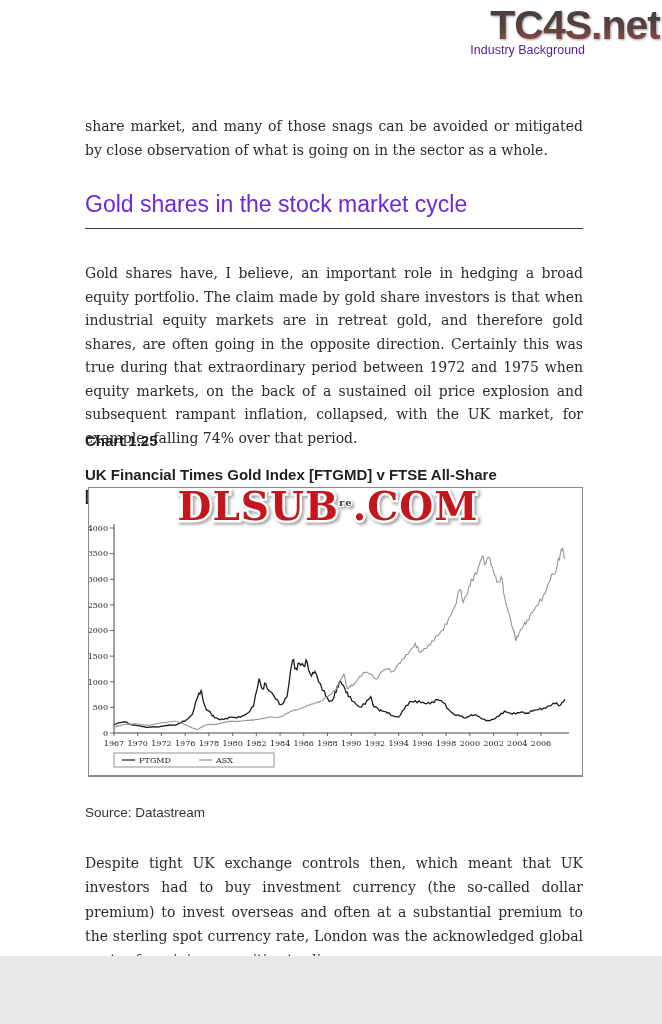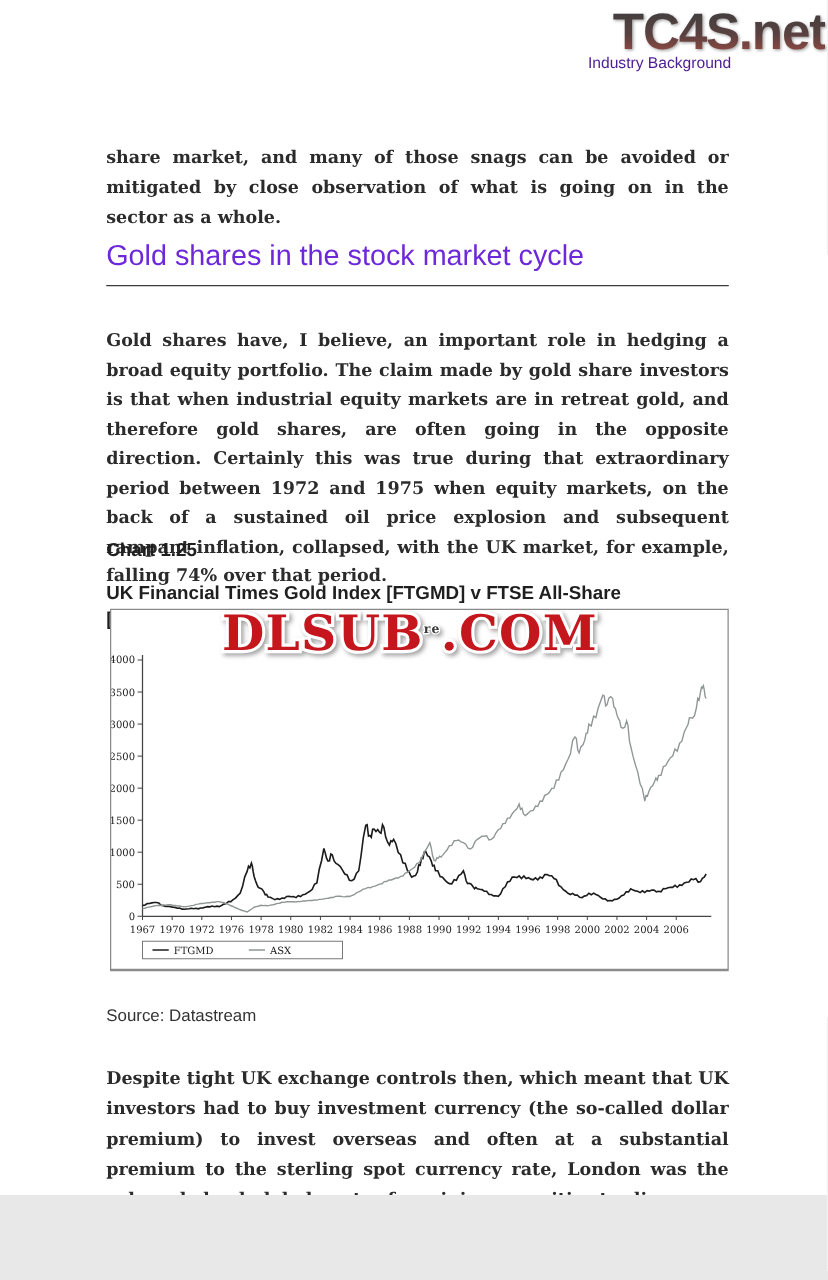--- a/index.html
+++ b/index.html
@@ -8,21 +8,21 @@
   
   .tc4s-logo{position:absolute;top:2px;right:2px;
     font-family:"Liberation Sans",sans-serif;font-weight:700;font-size:41px;letter-spacing:-1px;
     background:linear-gradient(180deg,#3f3f3f 12%,#5a4140 55%,#9c4a41 92%);
     -webkit-background-clip:text;background-clip:text;color:transparent;
     filter:drop-shadow(1.5px 1.5px 1.2px rgba(0,0,0,.38));}
   .header-subtitle{position:absolute;top:43px;right:77px;
     font-family:"Liberation Sans",sans-serif;font-size:12.5px;color:#4c1d95;}
   
   .para{position:absolute;left:85px;width:498px;text-align:justify;
-    font-size:14px;line-height:24px;color:#2b2b2b;font-weight:bold;}
+    font-size:14px;line-height:24px;color:#2b2b2b;}
   #para1{top:100px;}
   #para2{top:238px;line-height:23.5px;margin-top:24px;}
   #para3{top:837px;line-height:24.3px;}
   .section-heading{position:absolute;left:85px;top:176px;width:498px;
     font-family:"Liberation Sans",sans-serif;font-weight:400;font-size:23px;color:#6d28d9;
     padding-bottom:10px;border-bottom:1.5px solid #3a3a3a;}
   .chart-title{position:absolute;left:85px;top:430px;width:498px;display:flex;gap:13px;
     font-family:"Liberation Sans",sans-serif;font-weight:700;font-size:15px;line-height:21px;color:#1f1f1f;flex-direction:column;}
   .ct-label{flex:0 0 auto;}
   .source-line{position:absolute;left:85px;top:805px;

